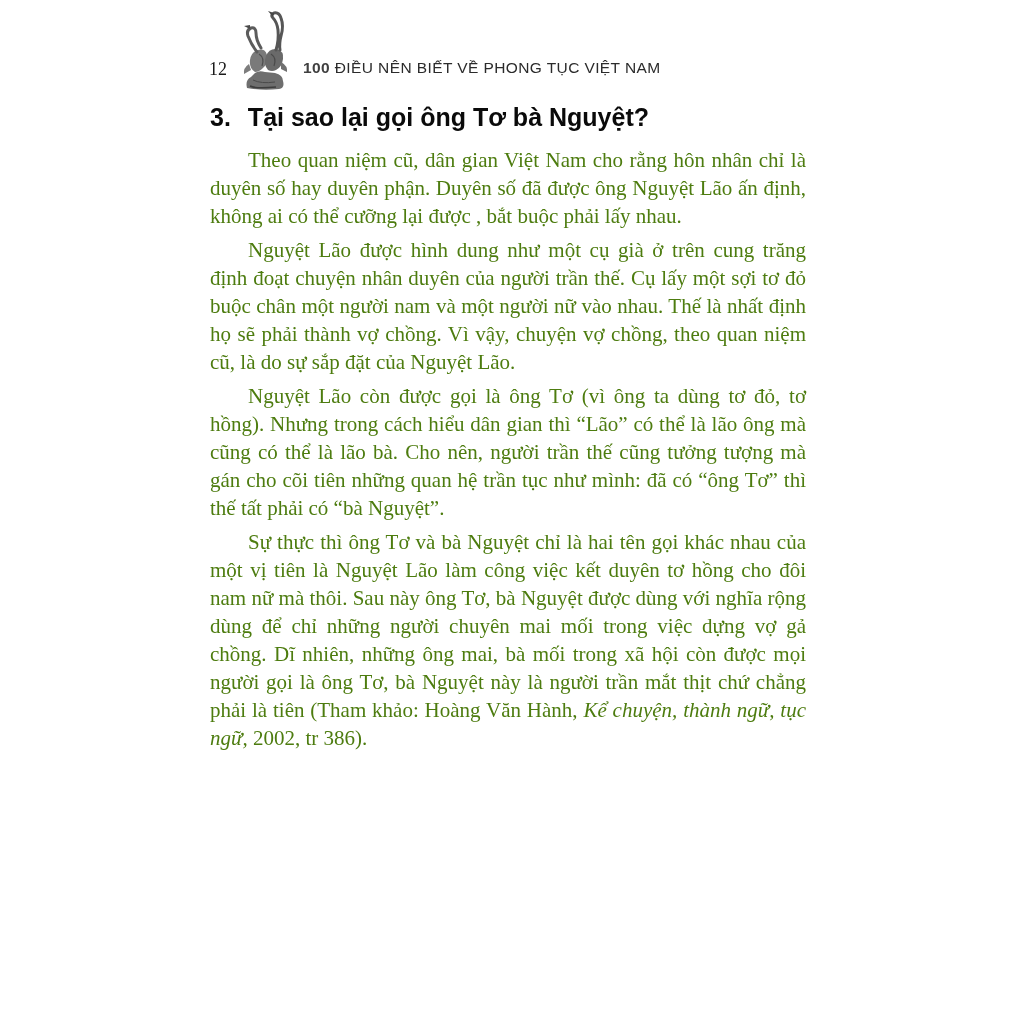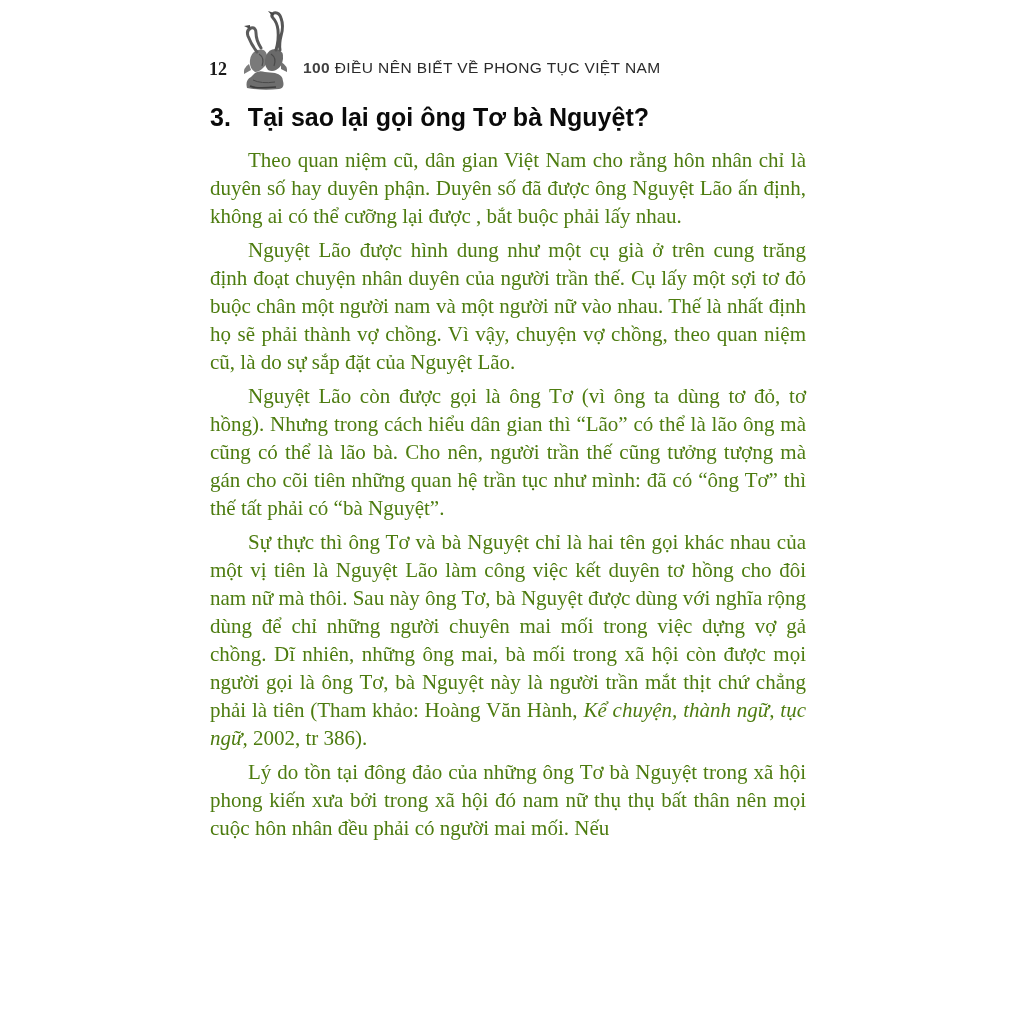--- a/index.html
+++ b/index.html
@@ -23,21 +23,20 @@
     display: flex;
     align-items: flex-end;
     height: 72px;
   }
   .page-number {
     font-family: "Liberation Serif", serif;
     font-size: 18px;
     line-height: 1;
     padding-bottom: 4px;
     color: #1a1a1a;
-    font-weight: bold;
   }
   .logo {
     margin: 0 10px 0 8px;
     width: 58px;
     height: 80px;
     position: relative;
     top: 8px;
   }
   .book-title {
     font-family: "Liberation Sans", sans-serif;
@@ -116,16 +115,15 @@
   <div class="section-heading">
     <span class="h-num">3.</span>
     <span class="h-title">Tại sao lại gọi ông Tơ bà Nguyệt?</span>
   </div>
 
   <div class="article-body">
       <p><span>Theo quan niệm cũ, dân gian Việt Nam cho rằng hôn nhân chỉ là duyên số hay duyên phận. Duyên số đã được ông Nguyệt Lão ấn định, không ai có thể cưỡng lại được , bắt buộc phải lấy nhau.</span></p>
       <p><span>Nguyệt Lão được hình dung như một cụ già ở trên cung trăng định đoạt chuyện nhân duyên của người trần thế. Cụ lấy một sợi tơ đỏ buộc chân một người nam và một người nữ vào nhau. Thế là nhất định họ sẽ phải thành vợ chồng. Vì vậy, chuyện vợ chồng, theo quan niệm cũ, là do sự sắp đặt của Nguyệt Lão.</span></p>
       <p><span>Nguyệt Lão còn được gọi là ông Tơ (vì ông ta dùng tơ đỏ, tơ hồng). Nhưng trong cách hiểu dân gian thì “Lão” có thể là lão ông mà cũng có thể là lão bà. Cho nên, người trần thế cũng tưởng tượng mà gán cho cõi tiên những quan hệ trần tục như mình: đã có “ông Tơ” thì thế tất phải có “bà Nguyệt”.</span></p>
       <p><span>Sự thực thì ông Tơ và bà Nguyệt chỉ là hai tên gọi khác nhau của một vị tiên là Nguyệt Lão làm công việc kết duyên tơ hồng cho đôi nam nữ mà thôi. Sau này ông Tơ, bà Nguyệt được dùng với nghĩa rộng dùng để chỉ những người chuyên mai mối trong việc dựng vợ gả chồng. Dĩ nhiên, những ông mai, bà mối trong xã hội còn được mọi người gọi là ông Tơ, bà Nguyệt này là người trần mắt thịt chứ chẳng phải là tiên (Tham khảo: Hoàng Văn Hành, </span><span class="italic">Kể chuyện, thành ngữ, tục ngữ,</span><span> 2002, tr 386).</span></p>
-      <p><span>Lý do tồn tại đông đảo của những ông Tơ bà Nguyệt trong xã hội phong kiến xưa bởi trong xã hội đó nam nữ thụ thụ bất thân nên mọi cuộc hôn nhân đều phải có người mai mối. Nếu</span></p>
     </div>
 
 </div>
 
 </body></html>

